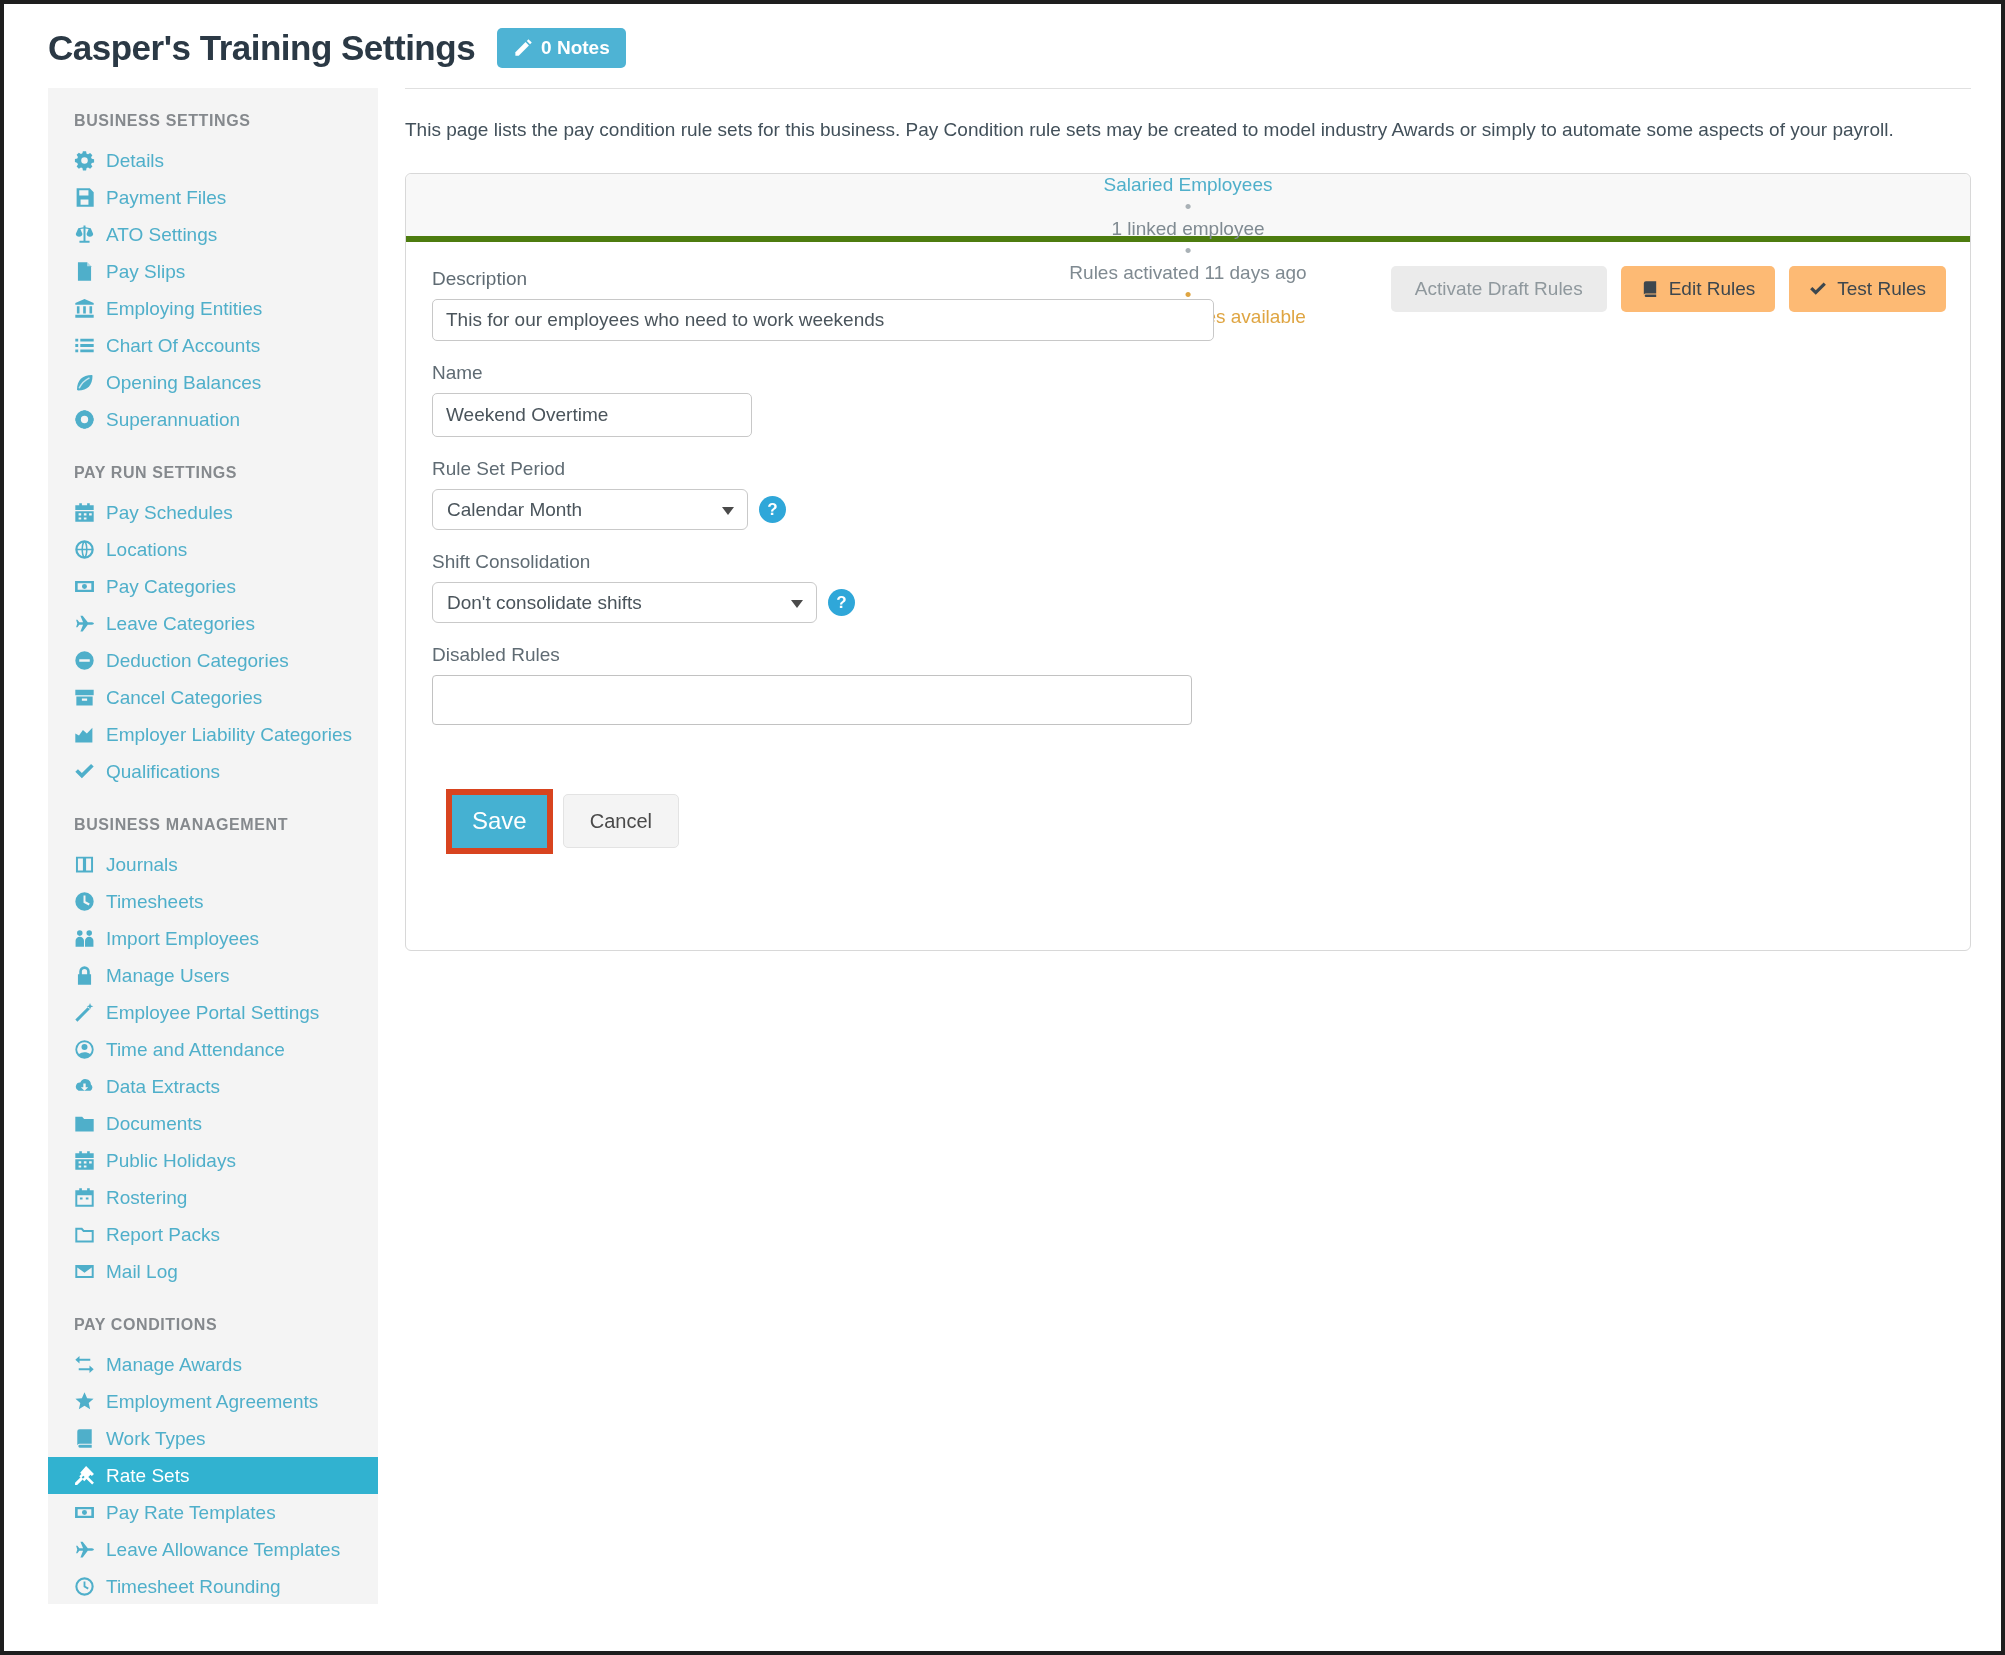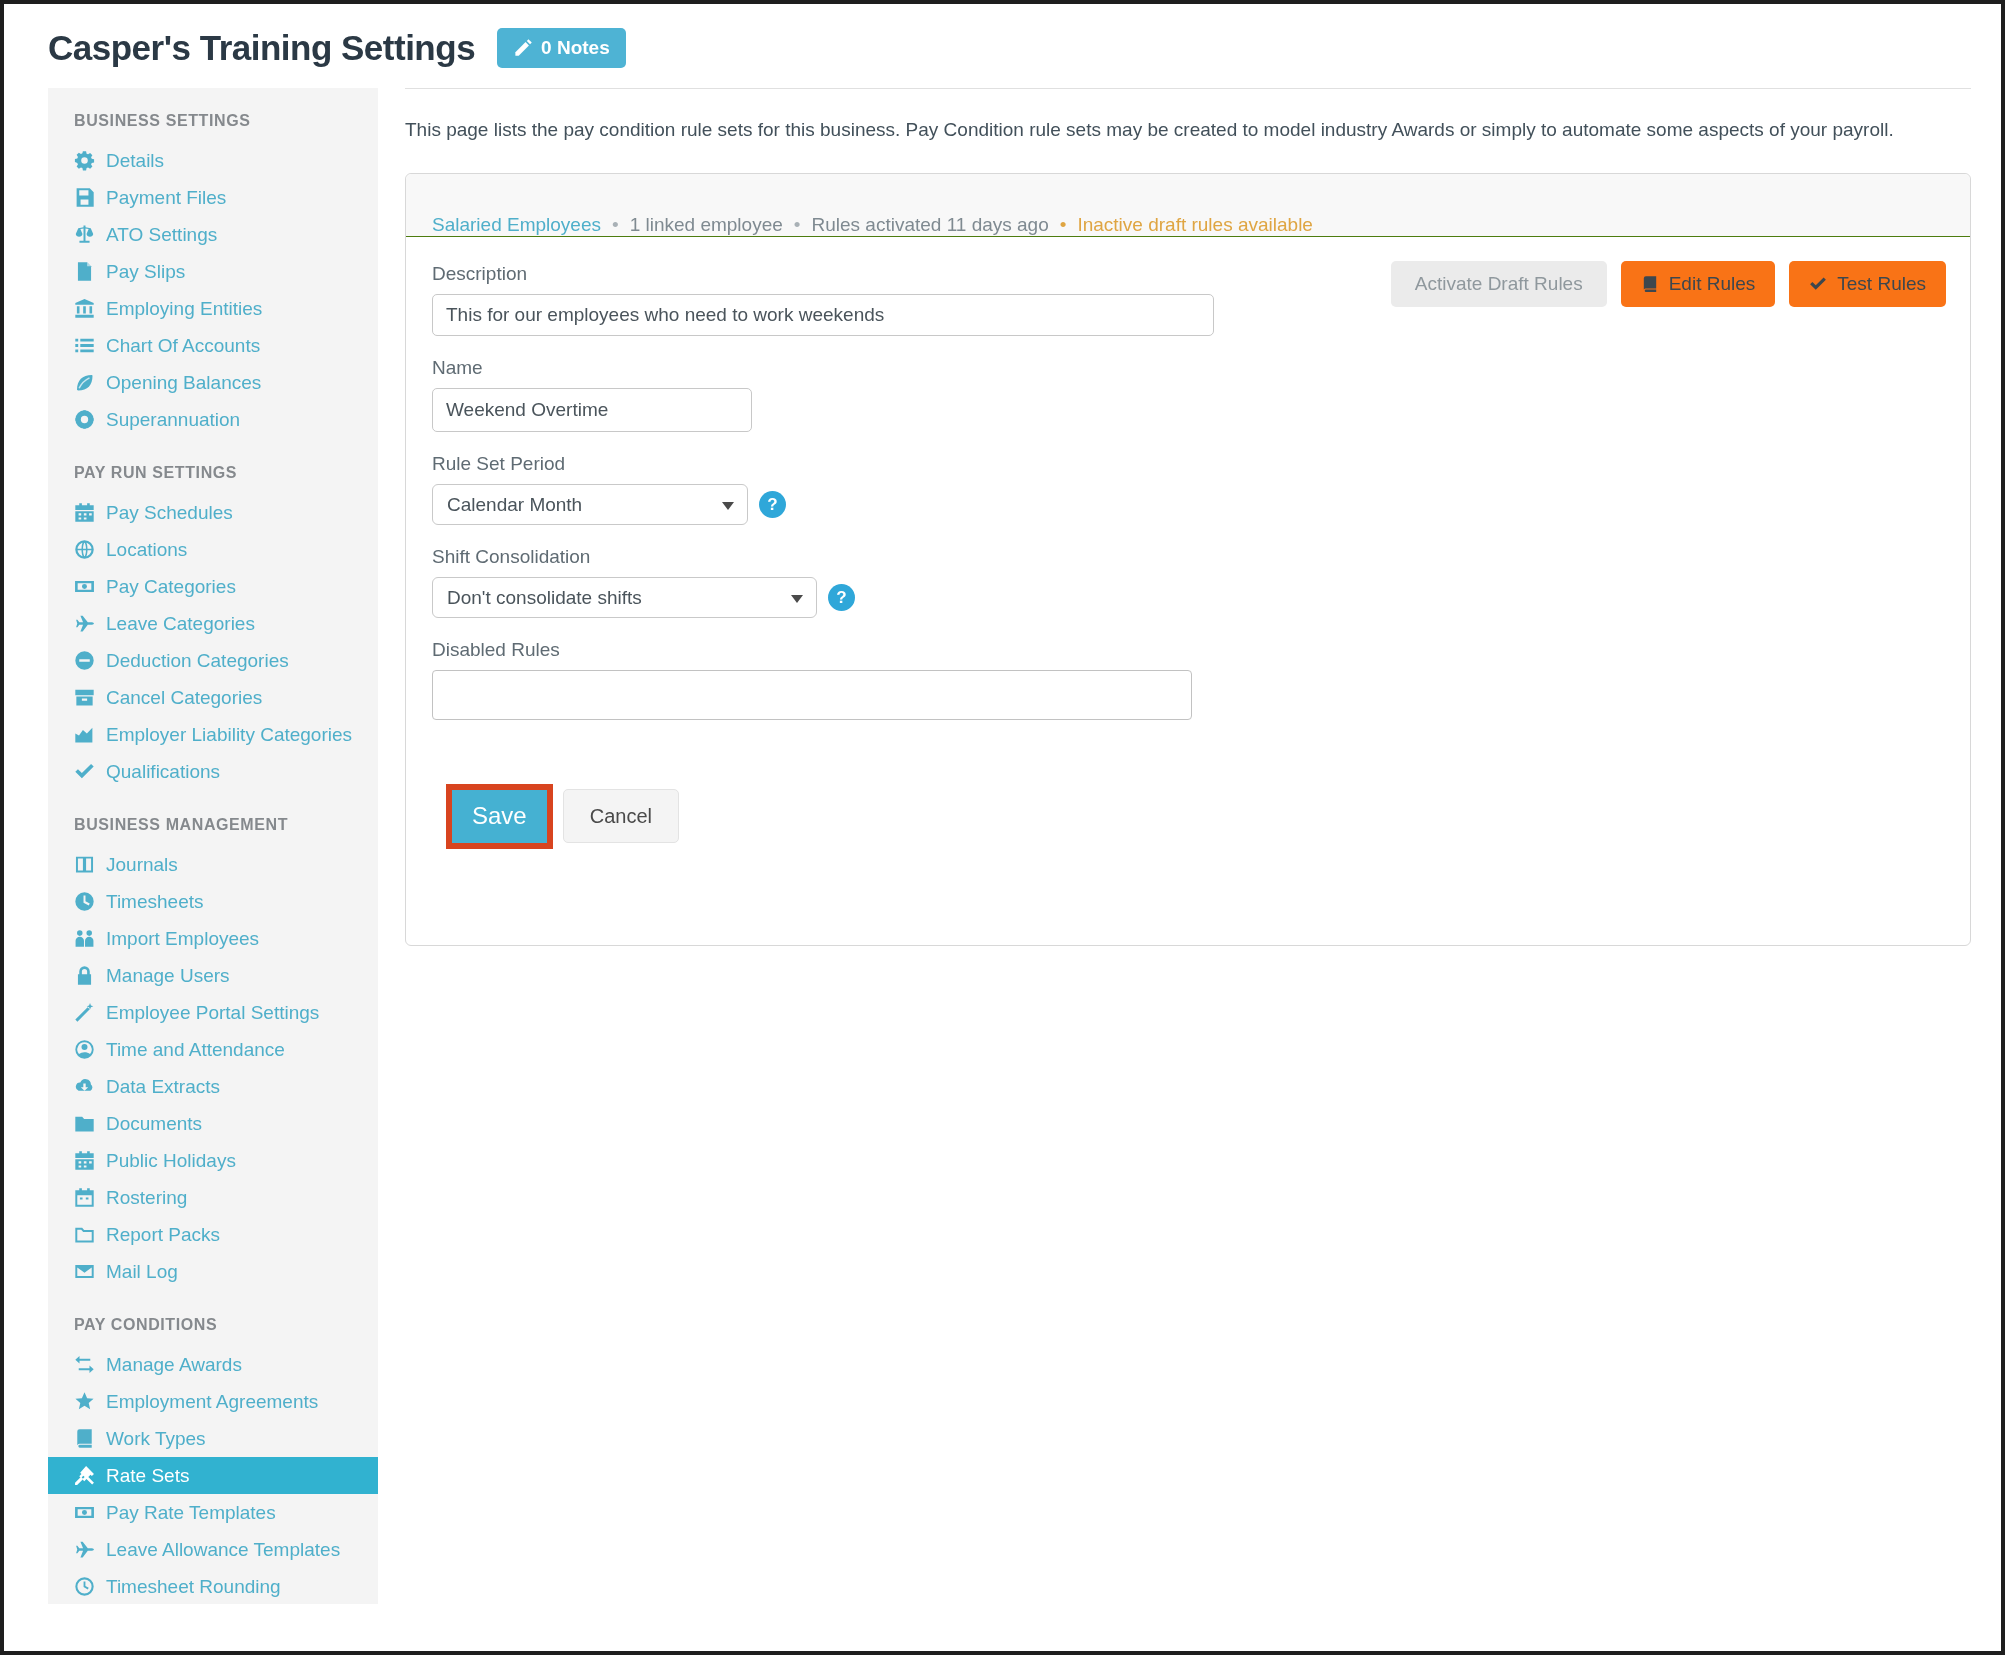--- a/index.html
+++ b/index.html
@@ -35,32 +35,32 @@
   .sel::after{content:"";position:absolute;right:14px;top:50%;margin-top:-3px;border:6px solid transparent;border-top:8px solid #4a4a4a;border-bottom:0;pointer-events:none;}
   .head-sel{margin-left:14px;}
   .add-btn{margin-left:auto;display:inline-flex;align-items:center;gap:9px;background:#5cbe27;color:#fff;border:none;border-radius:5px;
     padding:13px 20px;font-size:21px;font-weight:bold;cursor:pointer;}
   .plus-circle{display:inline-flex;align-items:center;justify-content:center;width:22px;height:22px;border-radius:50%;background:#fff;color:#5cbe27;font-size:20px;font-weight:bold;line-height:1;}
   .rule-hr{border:none;border-top:1px solid #e0e0e0;margin:0 0 30px;}
   .intro{margin:0 0 32px;font-size:19px;color:#42505a;}
 
   
   .card{border:1px solid #d8d8d8;border-radius:6px;background:#fff;}
-  .card-head{display:flex;align-items:flex-end;background:#f8f8f8;border-bottom:1px solid #4d7c0f;border-radius:6px 6px 0 0;height:62px;padding:0 26px;font-size:19px;}
+  .card-head{display:flex;align-items:center;background:#f8f8f8;border-bottom:6px solid #4d7c0f;border-radius:6px 6px 0 0;height:62px;padding:0 26px;font-size:19px;flex-direction:column;}
   .rs-link{color:#4fafca;cursor:pointer;text-decoration:none;}
   .meta{color:#7f8a91;}
   .dot{margin:0 11px;color:#a9b1b6;font-size:19px;}
   .dot.orange{color:#dfa542;}
   .meta.orange{color:#dfa542;}
 
   .card-body{position:relative;padding:26px 26px 96px;}
   .actions{position:absolute;top:24px;right:24px;display:flex;gap:14px;}
   .btn{font-family:inherit;font-size:19px;border:none;border-radius:5px;padding:12px 20px;cursor:pointer;display:inline-flex;align-items:center;gap:10px;}
   .btn-muted{background:#ebebeb;color:#8f989d;padding:12px 24px;}
-  .btn-light{background:#f97316;color:#3d474e;align-items:center;}
+  .btn-light{background:#fdba74;color:#3d474e;align-items:center;}
   .btn-light svg{width:18px;height:18px;fill:#3d474e;}
 
   .fgroup{margin-bottom:21px;}
   .flabel{font-size:19px;color:#5f6b73;margin-bottom:9px;}
   .tinput{box-sizing:border-box;border:1px solid #c8c8c8;border-radius:5px;font-family:inherit;font-size:19px;color:#4a545b;padding:0 13px;background:#fff;}
   .in-name{width:320px;height:44px;}
   .in-desc{width:782px;height:42px;}
   .in-disabled{width:760px;height:50px;border-radius:4px;border-color:#c2c2c2;}
   .sel-period select{width:316px;}
   .sel-shift select{width:385px;}

